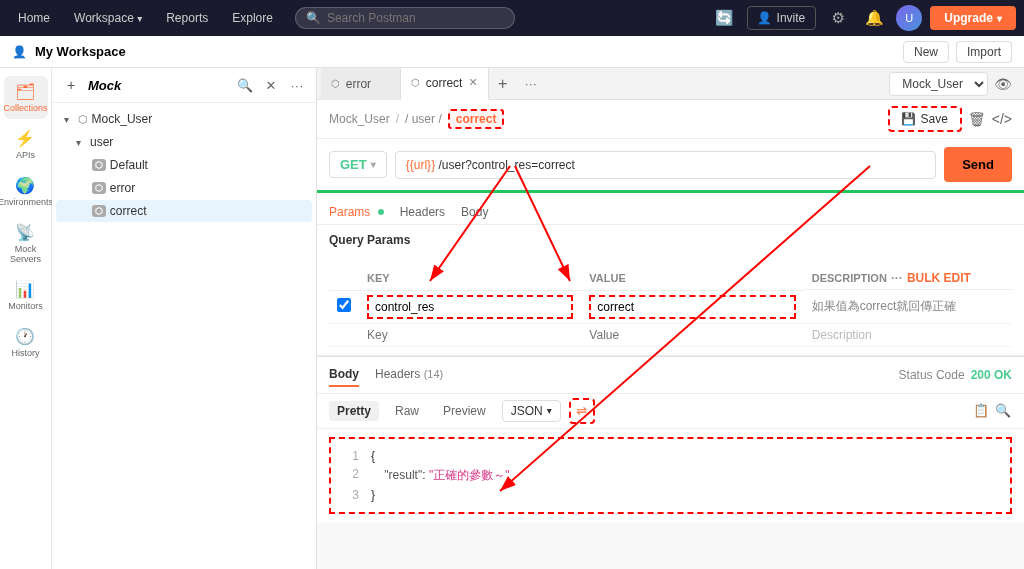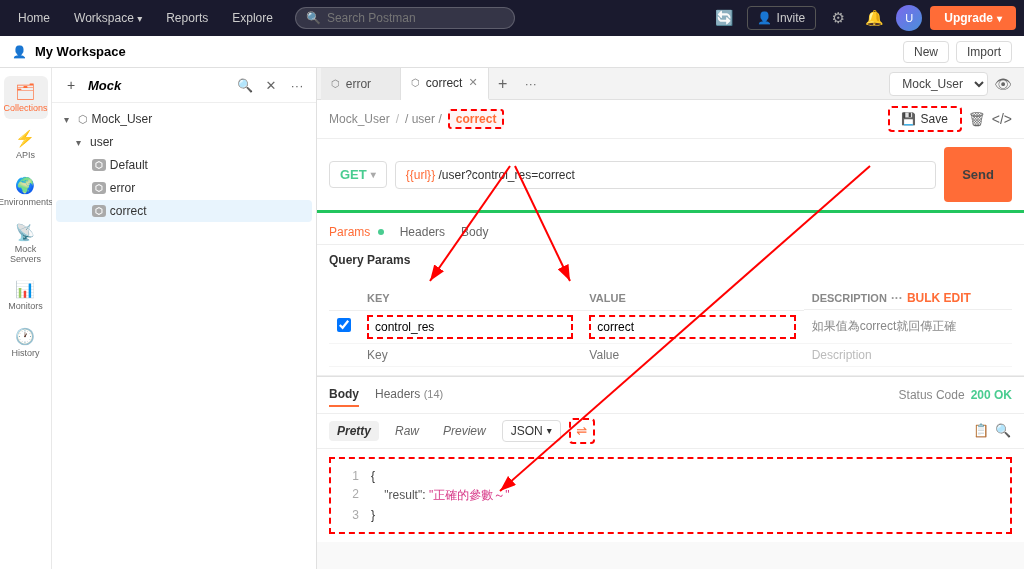--- a/index.html
+++ b/index.html
@@ -149,21 +149,21 @@
       padding: 5px 10px; border: 1px solid #ddd; border-radius: 4px; background: #fff;
       color: #49cc90; font-weight: 700; font-size: 13px; cursor: pointer;
       display: flex; align-items: center; gap: 4px;
     }
     .url-bar {
       flex: 1; padding: 6px 10px; border: 1px solid #ddd; border-radius: 4px;
       font-size: 12px; background: #fff; color: #333;
     }
     .url-bar .url-var { color: #ff6c37; }
     .send-btn {
-      padding: 20px 18px; background: #ff6c37; color: #404040; border: none; border-radius: 4px;
+      padding: 10px 18px; background: #ff6c37; color: #000000; border: none; border-radius: 4px;
       cursor: pointer; font-size: 13px; font-weight: 600;
     }
 
     
     #params-tabs {
       display: flex; align-items: center; padding: 0 12px; background: #fff;
       border-bottom: 1px solid #eee; height: 32px; gap: 16px;
     }
     .params-tab {
       padding: 8px 0; font-size: 12px; color: #666; cursor: pointer; border-bottom: 2px solid transparent; margin-top: 8px;
@@ -201,21 +201,21 @@
     .resp-tab-count { font-size: 11px; color: #888; }
     .status-area { margin-left: auto; display: flex; align-items: center; gap: 6px; font-size: 12px; }
     .status-label { color: #888; }
     .status-code { color: #49cc90; font-weight: 600; }
 
     
     #resp-body-tabs {
       display: flex; align-items: center; padding: 4px 12px; border-bottom: 1px solid #eee; gap: 8px;
     }
     .resp-body-tab {
-      padding: 3px 8px; border-radius: 4px; cursor: pointer; font-size: 12px; color: #666; font-style: italic;
+      padding: 3px 8px; border-radius: 4px; cursor: pointer; font-size: 12px; color: #666;
     }
     .resp-body-tab.active { background: #f0f0f0; color: #333; font-weight: 600; }
     .json-select {
       display: flex; align-items: center; gap: 4px; padding: 3px 8px; border: 1px solid #ddd;
       border-radius: 4px; background: #fff; cursor: pointer; font-size: 12px; color: #333;
     }
     .format-btn {
       width: 26px; height: 26px; display: flex; align-items: center; justify-content: center;
       border: 1px solid #ddd; border-radius: 4px; cursor: pointer; color: #ff6c37; font-size: 13px;
     }

